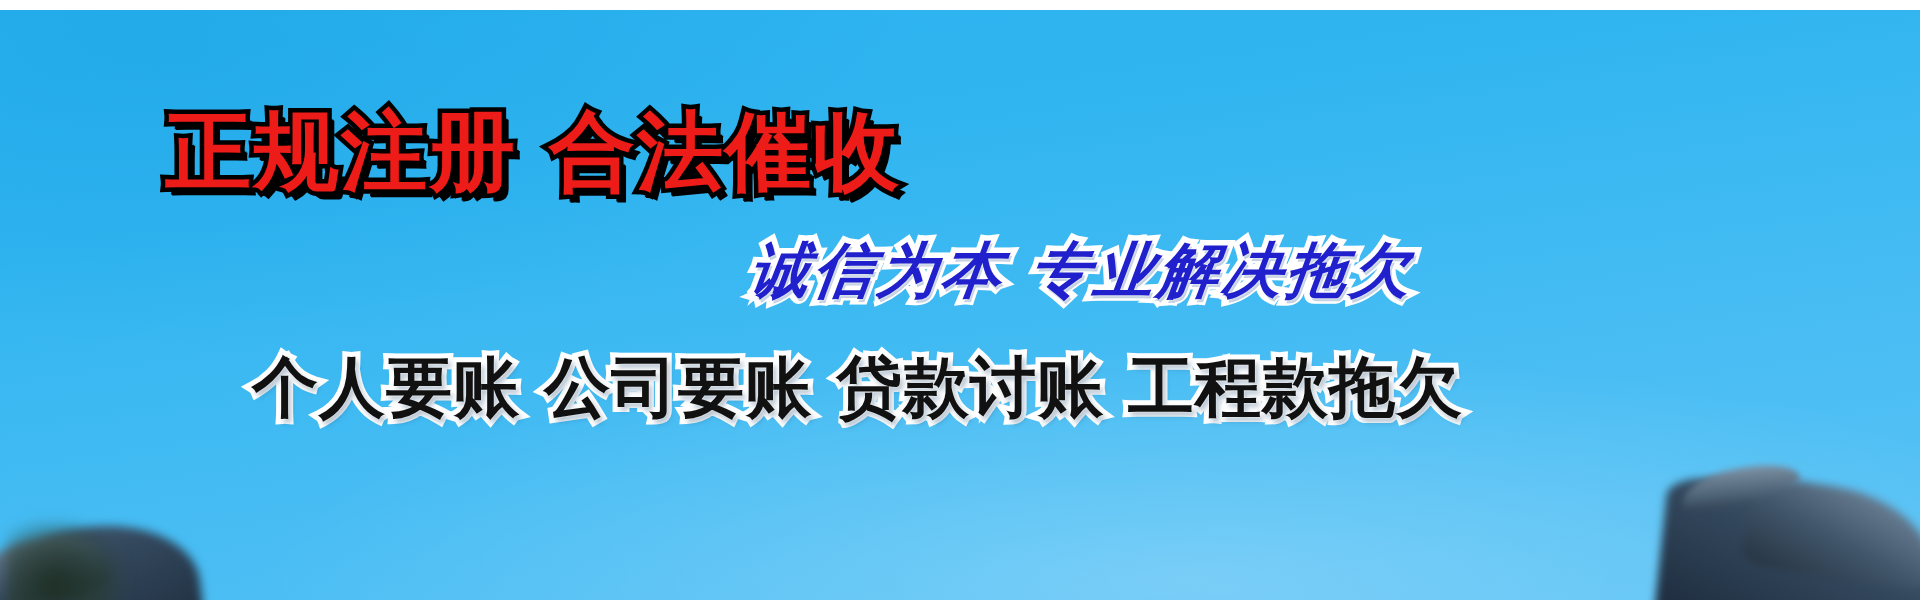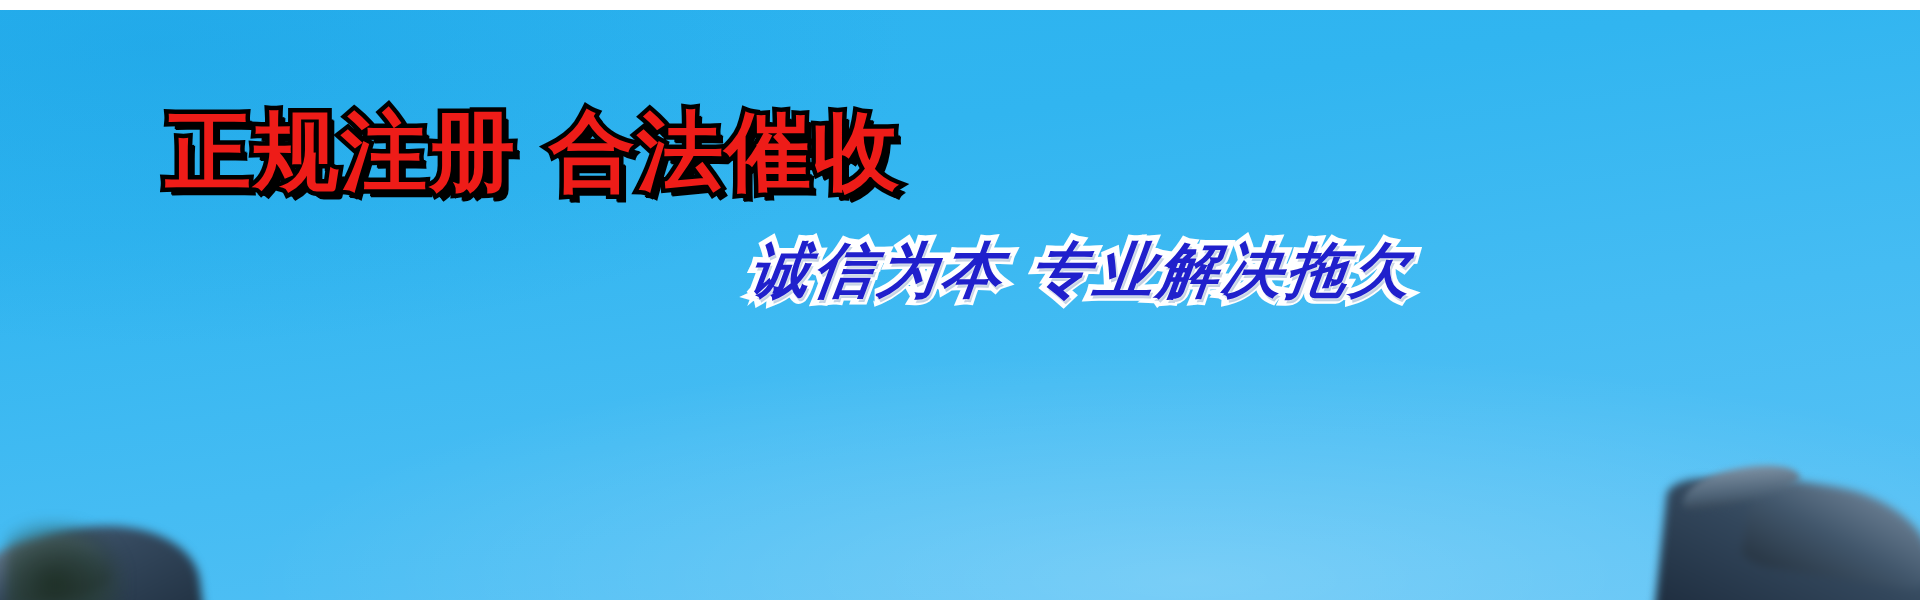--- a/index.html
+++ b/index.html
@@ -178,16 +178,17 @@
   <div class="corner-shape tree-left"></div>
   <div class="corner-shape roof-right"></div>
   <div class="corner-shape eave-right"></div>
 
   <div class="text-layer">
 
     <div class="line headline">正规注册 合法催收</div>
 
     <div class="line subline">诚信为本  专业解决拖欠</div>
 
+    <div class="line services">个人要账 公司要账 贷款讨账 工程款拖欠</div>
 
   </div>
 
 </div>
 
 </body></html>

